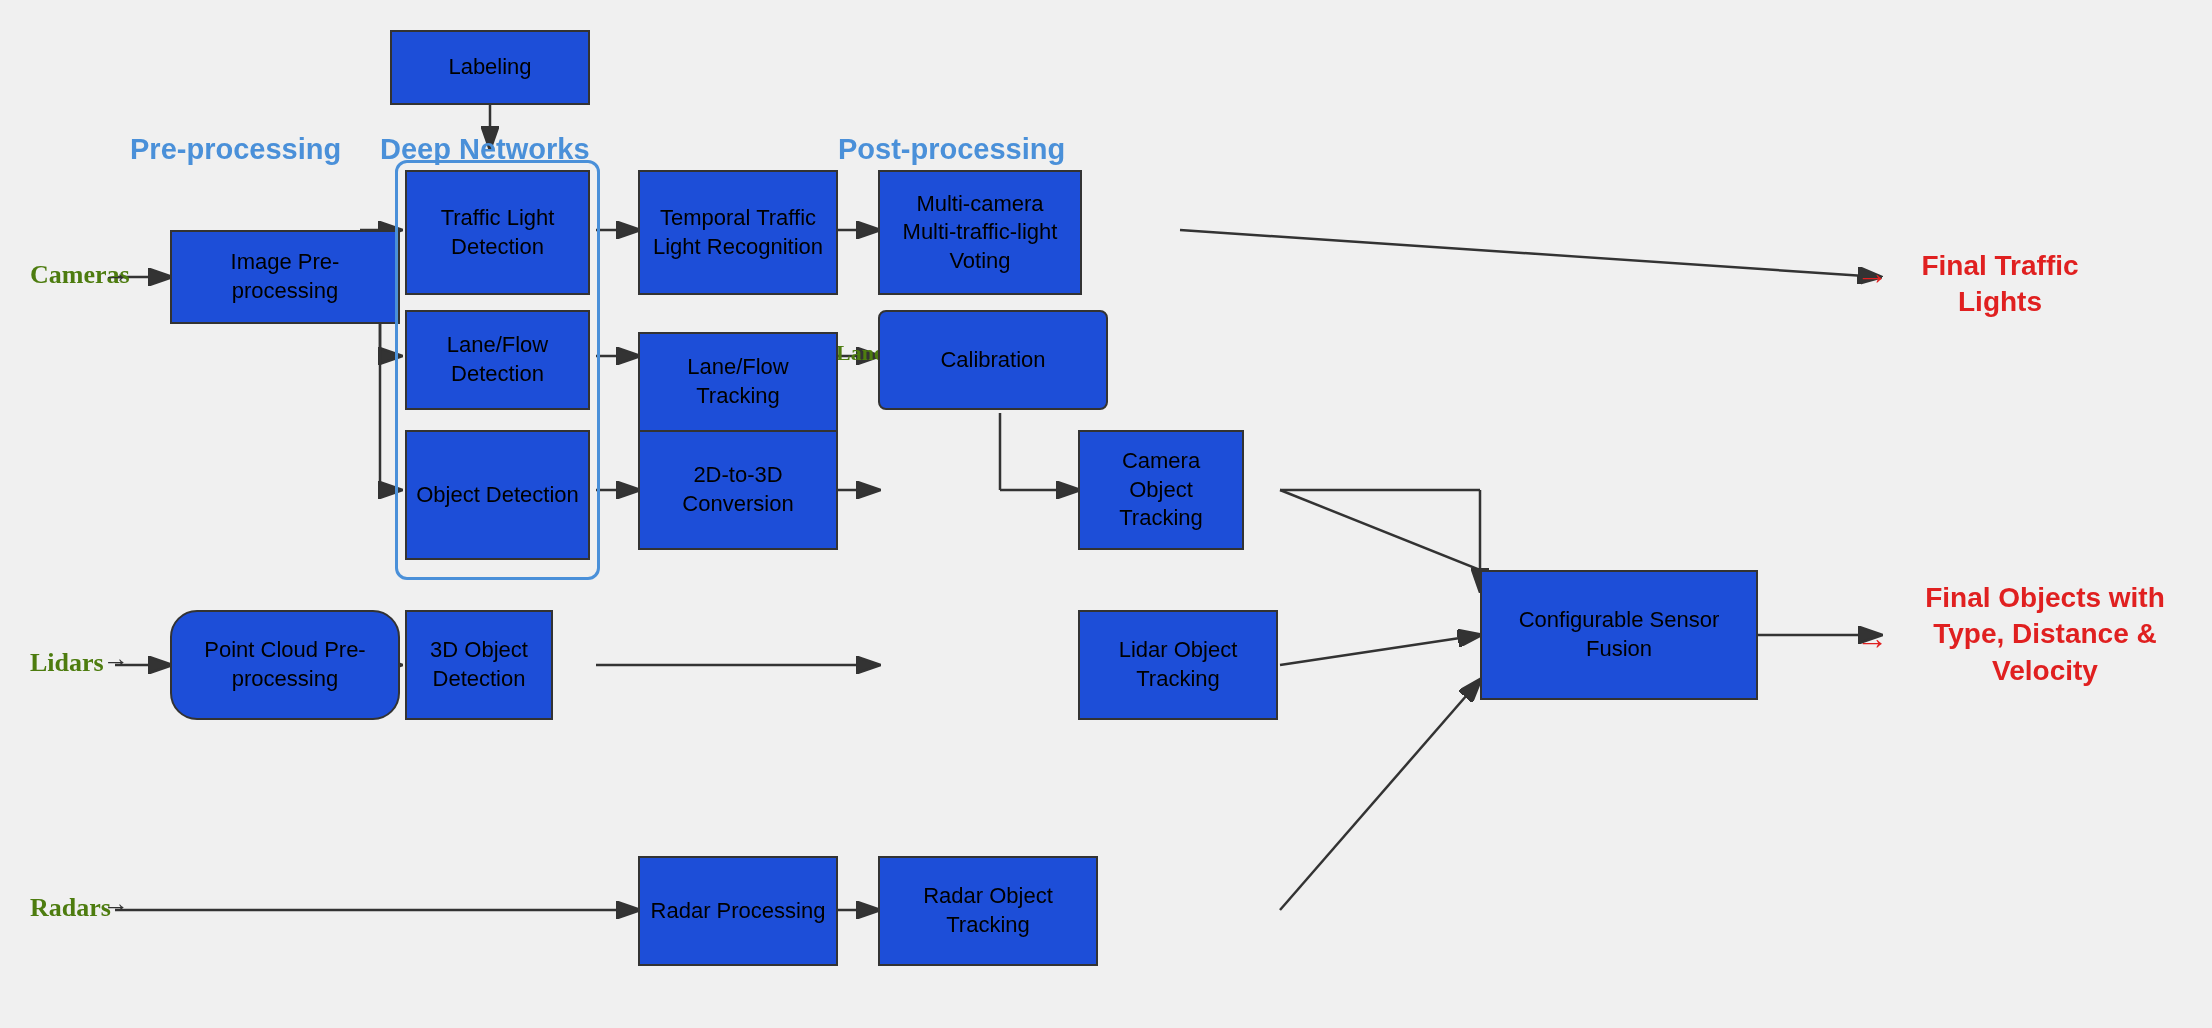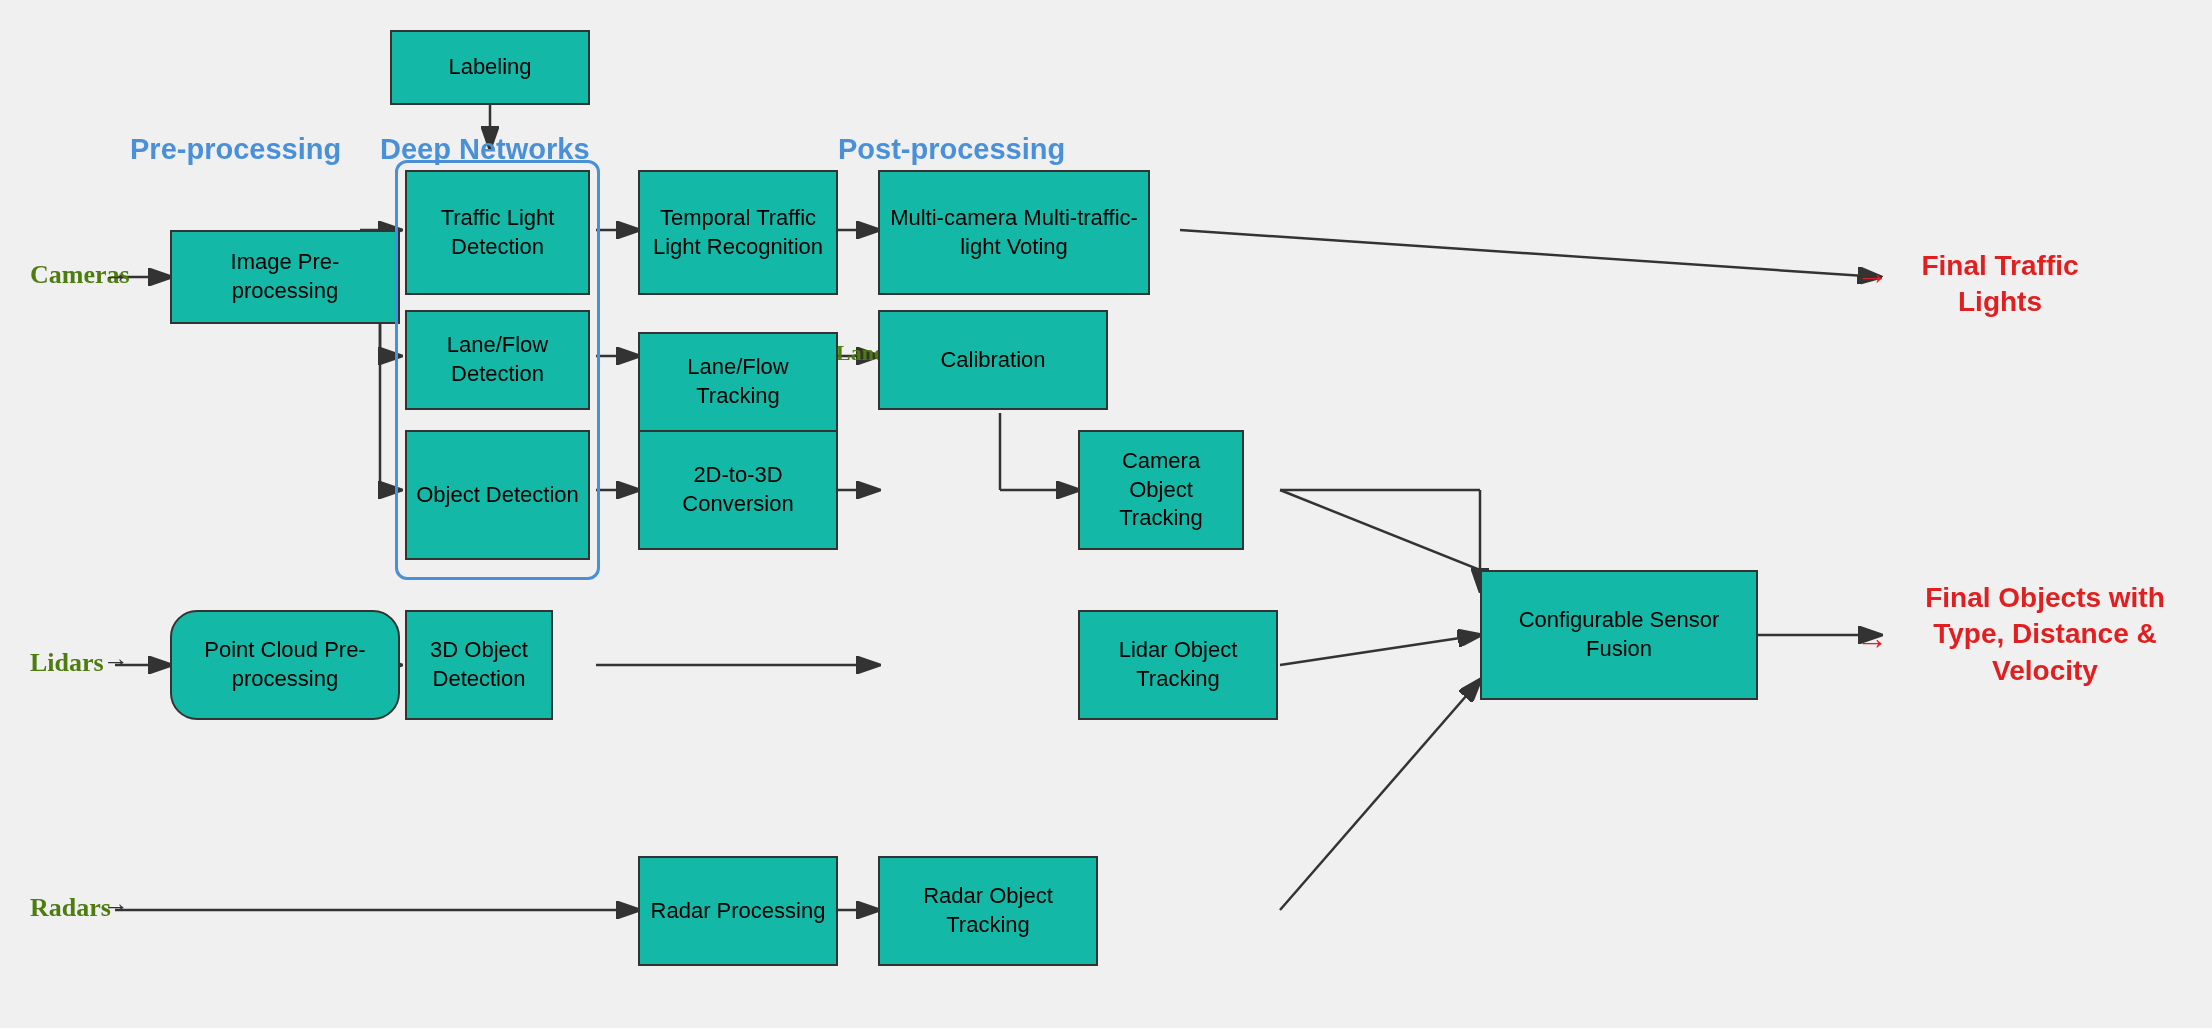--- a/index.html
+++ b/index.html
@@ -12,21 +12,21 @@
       position: relative;
     }
     .diagram {
       position: absolute;
       top: 0; left: 0;
       width: 2212px;
       height: 1028px;
     }
     .box {
       position: absolute;
-      background: #14b8a6;
+      background: #1d4ed8;
       border: 2px solid #333;
       display: flex;
       align-items: center;
       justify-content: center;
       text-align: center;
       font-size: 22px;
       font-weight: normal;
       line-height: 1.3;
       padding: 8px;
     }
@@ -181,25 +181,25 @@
 
   <div class="box" style="left:638px; top:170px; width:200px; height:125px;">Temporal Traffic
 Light Recognition</div>
 
   <div class="box" style="left:638px; top:310px; width:200px; height:100px;margin-top:22px;">Lane/Flow
 Tracking</div>
 
   <div class="box" style="left:638px; top:430px; width:200px; height:120px;">2D-to-3D
 Conversion</div>
 
-  <div class="box" style="left:878px; top:170px; width:272px; height:125px;">Multi-camera
+  <div class="box" style="left:878px; top:170px; width:204px; height:125px;">Multi-camera
 Multi-traffic-light
 Voting</div>
 
-  <div class="box" style="left:878px; top:310px; width:230px; height:100px;">Calibration</div>
+  <div class="box" style="left:878px; top:310px; width:230px; height:100px;border-radius:8px;">Calibration</div>
 
   <div class="box" style="left:1078px; top:430px; width:166px; height:120px;">Camera Object
 Tracking</div>
 
   <div class="box" style="left:1078px; top:610px; width:200px; height:110px;">Lidar Object
 Tracking</div>
 
   <div class="box" style="left:1480px; top:570px; width:278px; height:130px;">Configurable
 Sensor Fusion</div>
 

